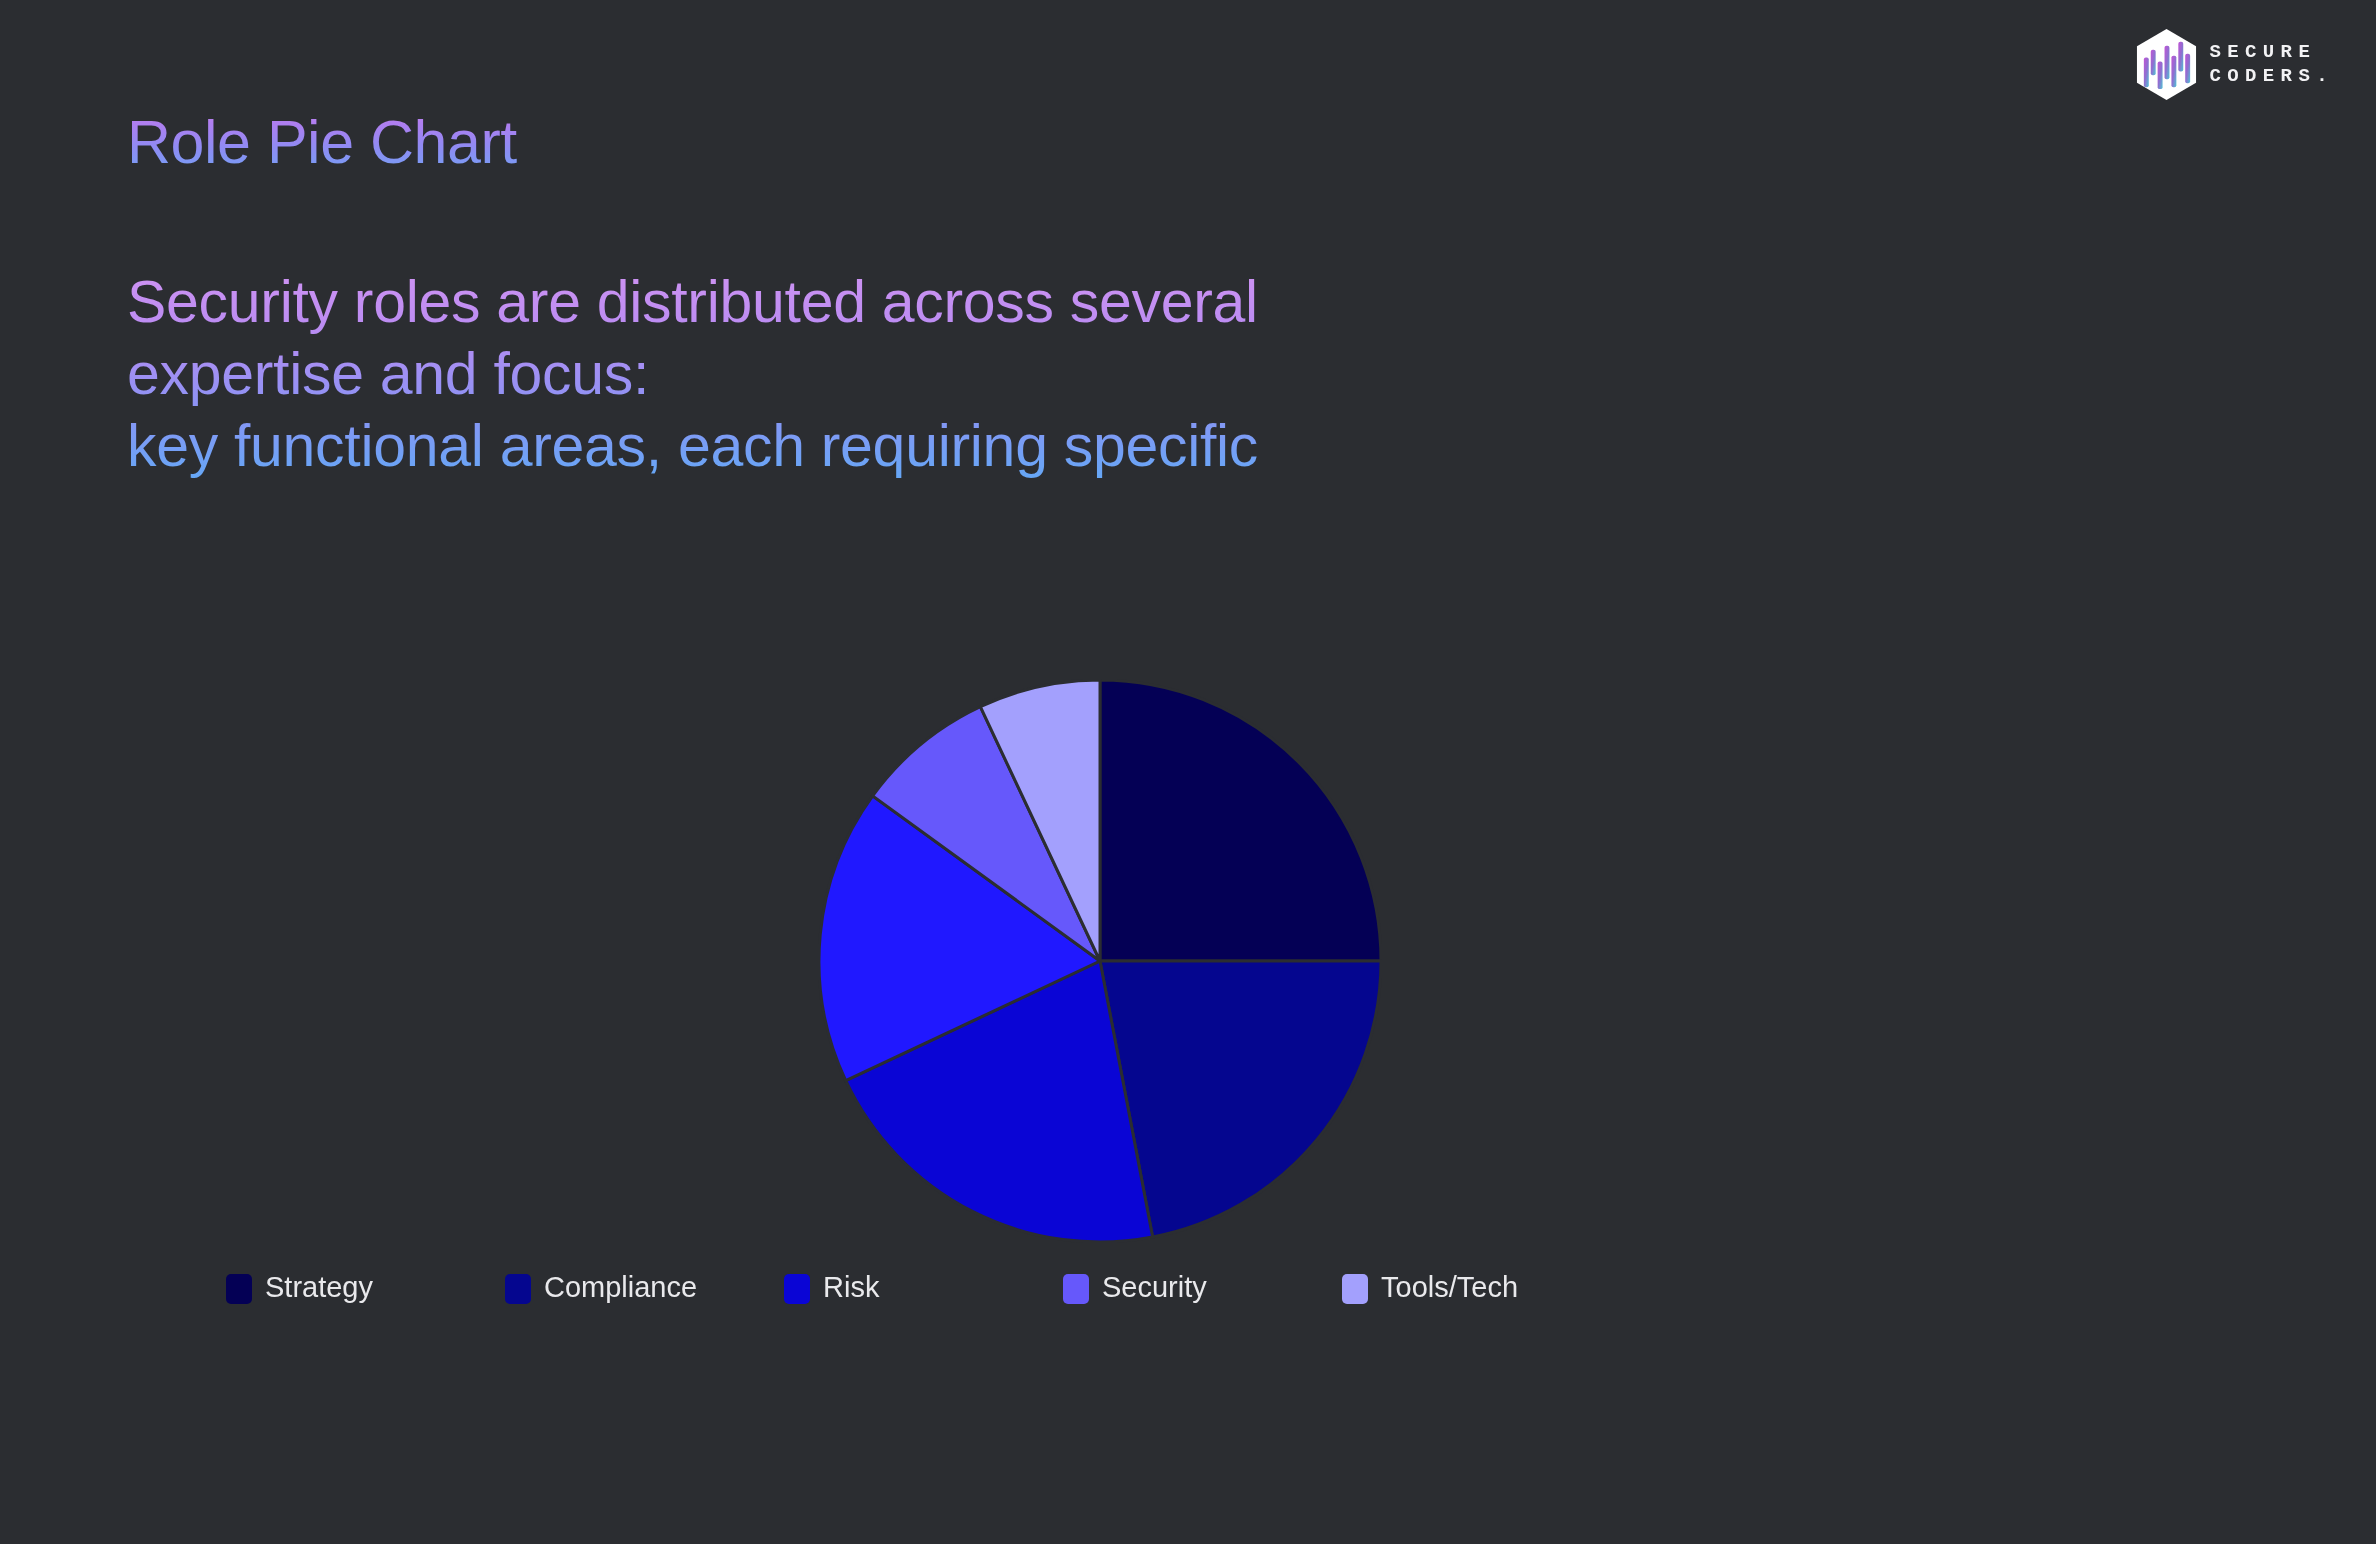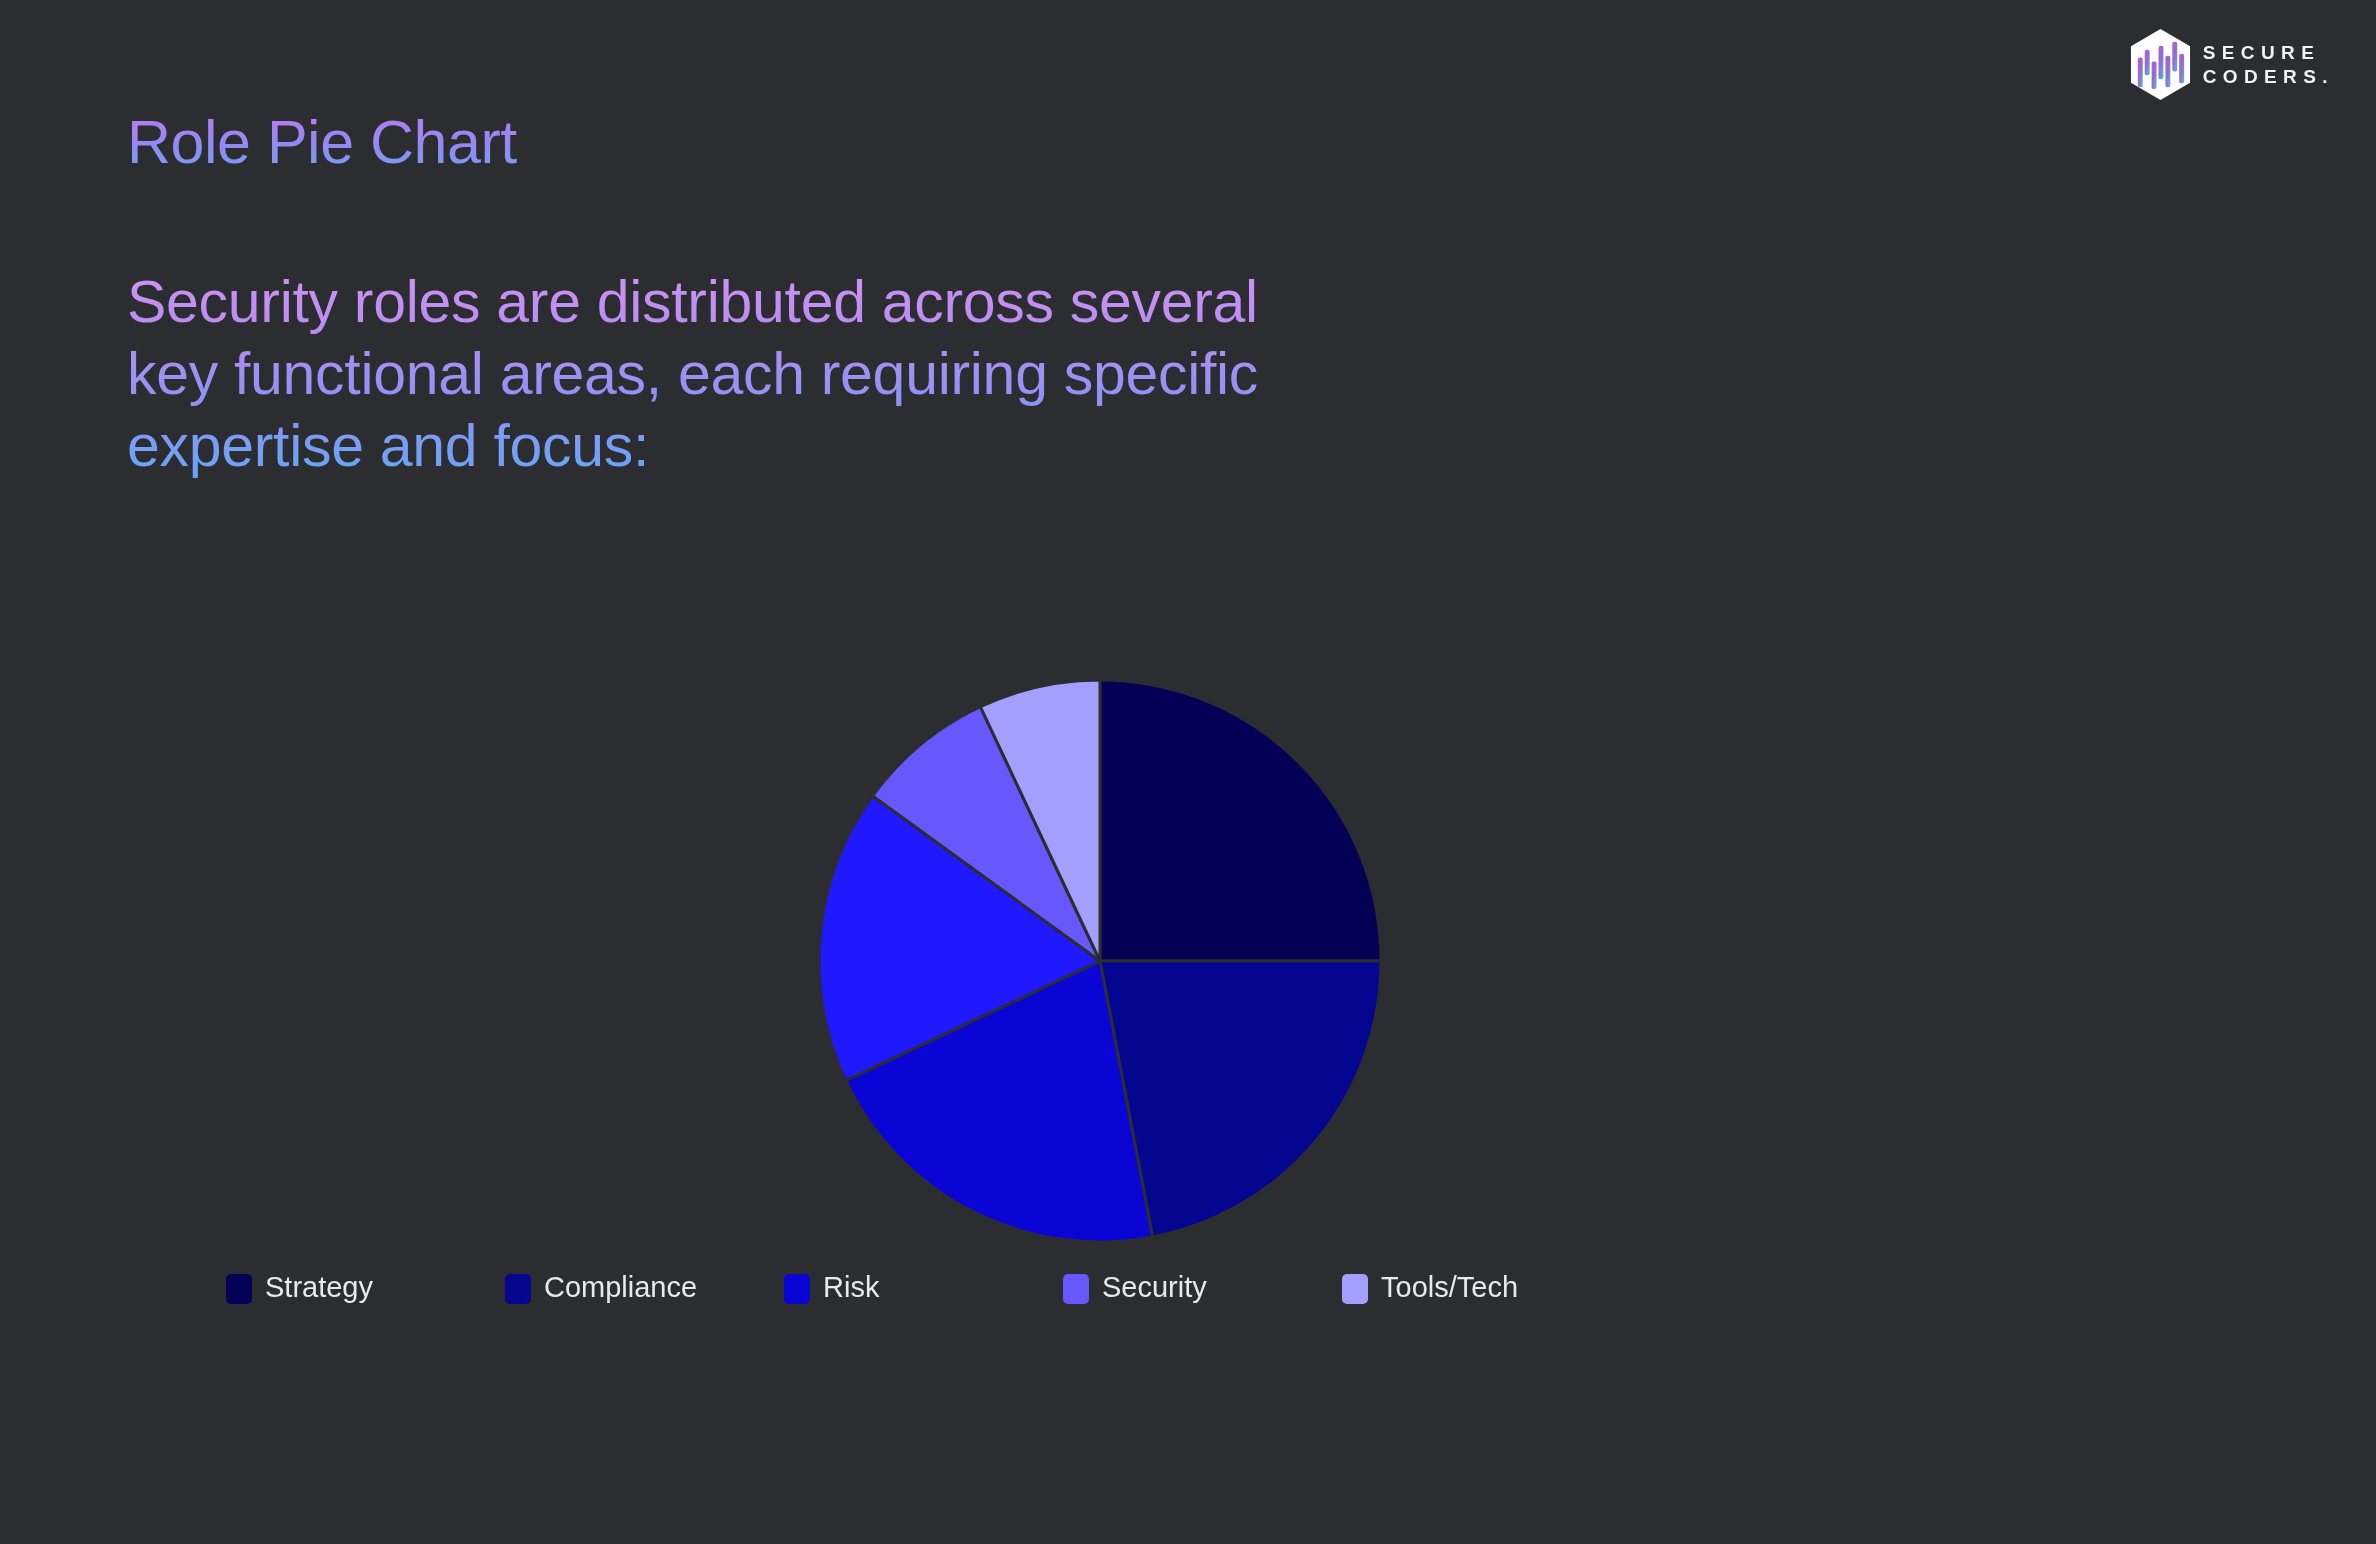--- a/index.html
+++ b/index.html
@@ -11,21 +11,21 @@
   }
   .slide {
     position:relative;
     width:2376px; height:1544px;
     background:#2b2d31;
   }
 
   
   .logo {
     position:absolute; top:28px; right:42px;
-    display:flex; align-items:center; gap:10px;
+    display:flex; align-items:center; gap:10px;font-family:Liberation Mono, monospace;
   }
   .logo-mark { width:65px; height:73px; display:block; }
   .logo-text { display:flex; flex-direction:column; line-height:1.22; }
   .logo-text span {
     color:#f2f2f4; font-size:19px; font-weight:600;
     letter-spacing:6.4px;
   }
 
   
   .title {
@@ -105,22 +105,22 @@
     <div class="logo-text">
       <span>SECURE</span>
       <span>CODERS.</span>
     </div>
   </div>
 
   <h1 class="title">Role Pie Chart</h1>
 
   <div class="subtitle">
     <span class="ln">Security roles are distributed across several</span>
+    <span class="ln">expertise and focus:</span>
     <span class="ln">key functional areas, each requiring specific</span>
-    <span class="ln">expertise and focus:</span>
   </div>
 
   <div class="pie-wrap">
     <svg class="pie-svg" viewBox="0 0 570 570">
       <g id="pie-slices">
           <path d="M 285 285 L 285 1 A 284 284 0 0 1 569 285 Z" fill="#040055" stroke="#2b2d31" stroke-width="3"></path>
           <path d="M 285 285 L 569 285 A 284 284 0 0 1 338.21629334234586 563.9695792069476 Z" fill="#05068f" stroke="#2b2d31" stroke-width="3"></path>
           <path d="M 285 285 L 338.21629334234586 563.9695792069476 A 284 284 0 0 1 28.029117099650477 405.92131880448073 Z" fill="#0a05d5" stroke="#2b2d31" stroke-width="3"></path>
           <path d="M 285 285 L 28.029117099650477 405.92131880448073 A 284 284 0 0 1 55.239173597514906 118.06898834893767 Z" fill="#2018ff" stroke="#2b2d31" stroke-width="3"></path>
           <path d="M 285 285 L 55.239173597514906 118.06898834893767 A 284 284 0 0 1 164.07868119551927 28.029117099650477 Z" fill="#6658fb" stroke="#2b2d31" stroke-width="3"></path>

